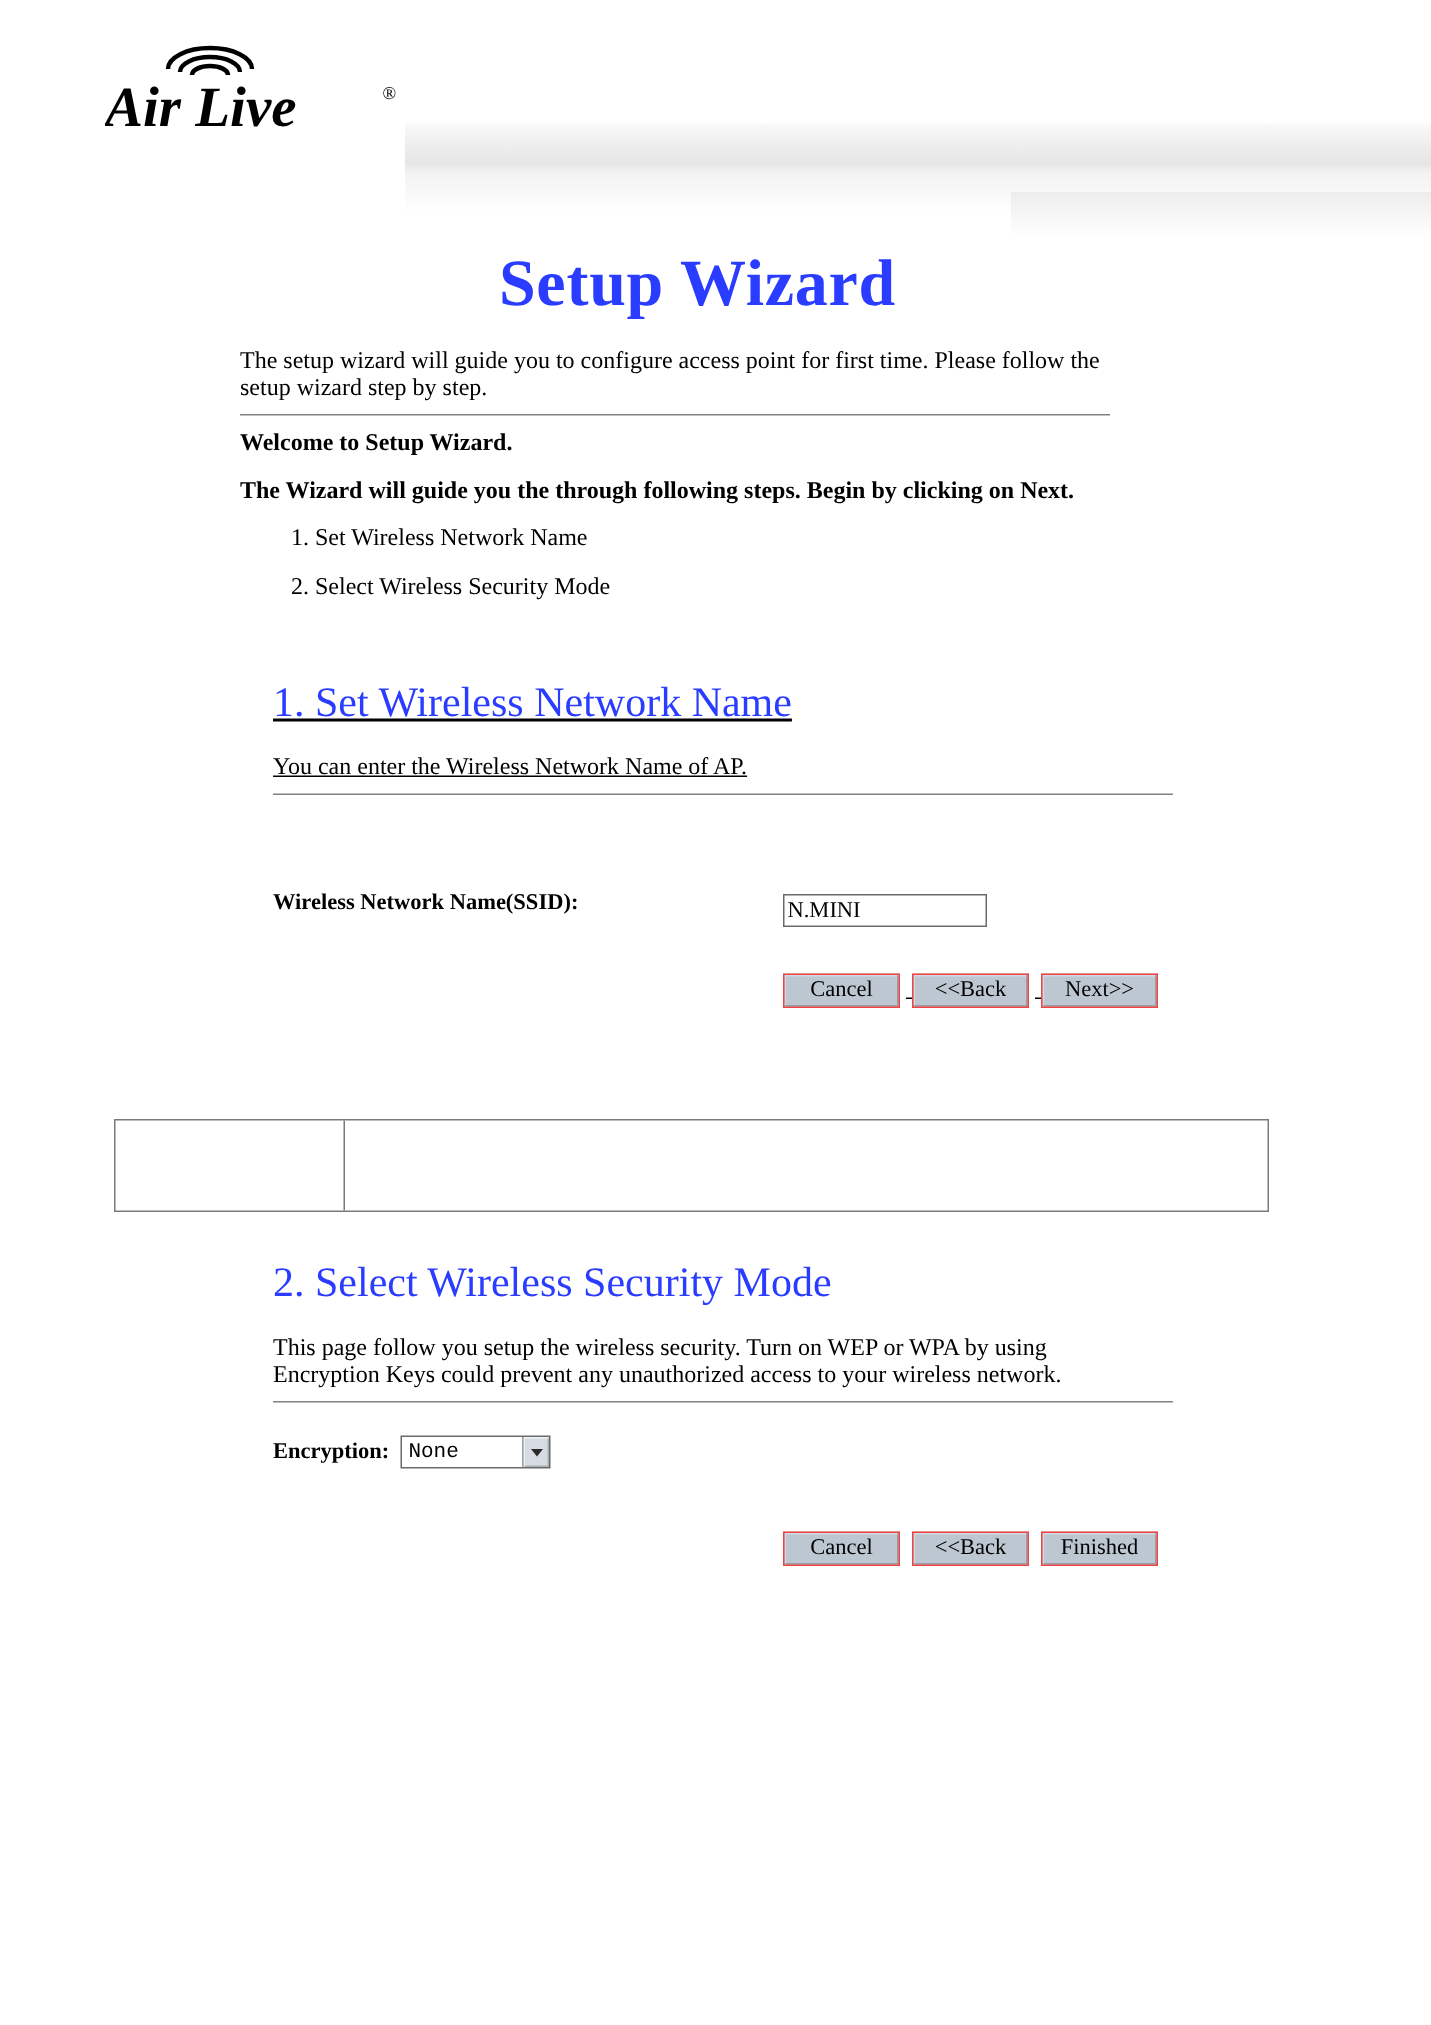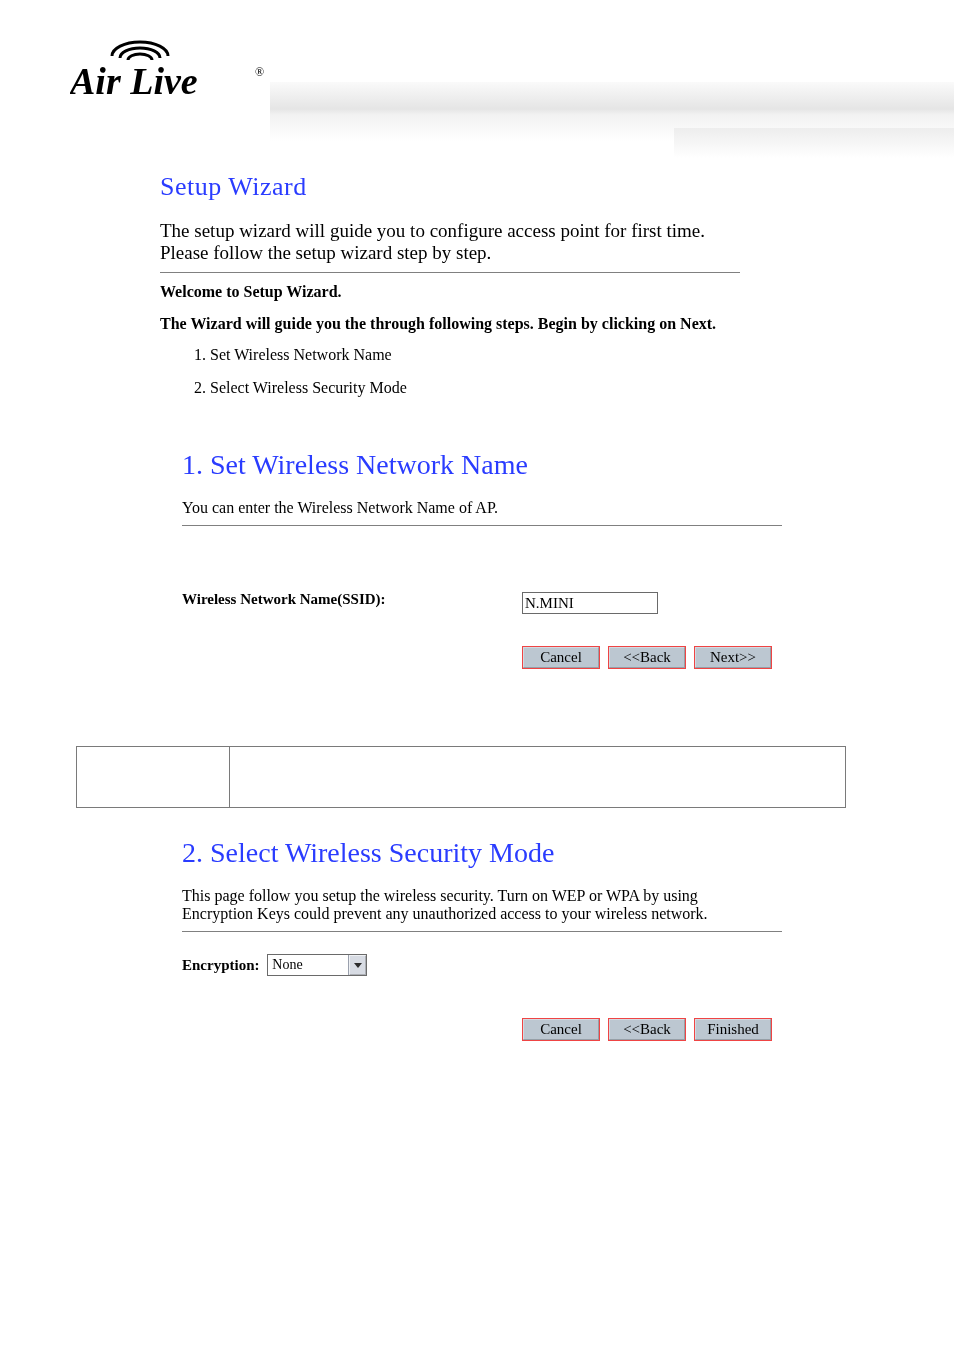--- a/index.html
+++ b/index.html
@@ -8,21 +8,21 @@
     background: #fff;
     font-family: "Times New Roman", Times, serif;
     color: #000;
     font-size: 16px;
   }
   .page {
     width: 954px;
     height: 1294px;
     position: relative;
     box-sizing: border-box;
-    padding: 30px 42px 0 42px;
+    padding: 20px 42px 0 42px;
     overflow: hidden;
   }
   
   .banner {
     position: absolute;
     top: 82px;
     left: 270px;
     right: 0;
     height: 60px;
     background: linear-gradient(to bottom, #fafafa, #e5e5e5 45%, #f2f2f2 55%, #ffffff);
@@ -45,33 +45,34 @@
     margin-left: 28px;
   }
   .content-col {
     position: relative;
     z-index: 1;
     margin-left: 118px;
     width: 610px;
   }
   .h-title {
     color: #2a3cff;
-    font-size: 26px;
-    font-weight: normal;
+    font-size: 44px;
+    font-weight: bold;
     margin: 62px 0 18px 0;
     letter-spacing: 0.5px;
+    text-align: center;
   }
   .h-sub {
     color: #2a3cff;
     font-size: 28px;
     font-weight: normal;
     margin: 50px 0 18px 0;
   }
   .intro {
-    font-size: 19px;
+    font-size: 16px;
     margin-bottom: 6px;
   }
   .rule {
     border: none;
     border-top: 1px solid #808080;
     margin: 8px 0 10px 0;
     width: 580px;
   }
   .bold {
     font-weight: bold;
@@ -143,20 +144,21 @@
     margin-left: 4px;
     border: 1px solid #6a6a6a;
     background: #fff;
     height: 20px;
     line-height: 20px;
     position: relative;
     padding: 0 20px 0 4px;
     font-size: 14px;
     min-width: 74px;
     cursor: pointer;
+    font-family: Liberation Mono, monospace;
   }
   .select-arrow {
     position: absolute;
     right: 0;
     top: 0;
     width: 17px;
     height: 20px;
     background: #d7dbe3;
     border-left: 1px solid #9aa0ad;
     box-shadow: inset 1px 1px 0 rgba(255,255,255,0.6), inset -1px -1px 0 rgba(0,0,0,0.2);
@@ -212,21 +214,21 @@
     <div class="intro" style="width:580px;">The setup wizard will guide you to configure access point for first time. Please follow the setup wizard step by step.</div>
     <hr class="rule">
     <div class="bold" style="margin-top:6px;">Welcome to Setup Wizard.</div>
     <div class="bold" style="margin-top:14px;">The Wizard will guide you the through following steps. Begin by clicking on Next.</div>
     <ol class="steps">
       <li>Set Wireless Network Name</li>
       <li>Select Wireless Security Mode</li>
     </ol>
   </div>
 
-  <div class="content-col" style="margin-top:50px; margin-left:140px; width:620px;">
+  <div class="content-col" style="margin-top:50px; margin-left:140px; width:620px;text-decoration:underline;">
     <h2 class="h-sub">1. Set Wireless Network Name</h2>
     <div>You can enter the Wireless Network Name of AP.</div>
     <hr class="rule" style="width:600px;">
     <div class="form-row ssid-row">
       <span class="ssid-label">Wireless Network Name(SSID):</span>
       <input type="text" class="txt-input" value="N.MINI" style="">
     </div>
     <div class="btn-row">
       <span class="btn">Cancel</span>
       <span class="btn">&lt;&lt;Back</span>

